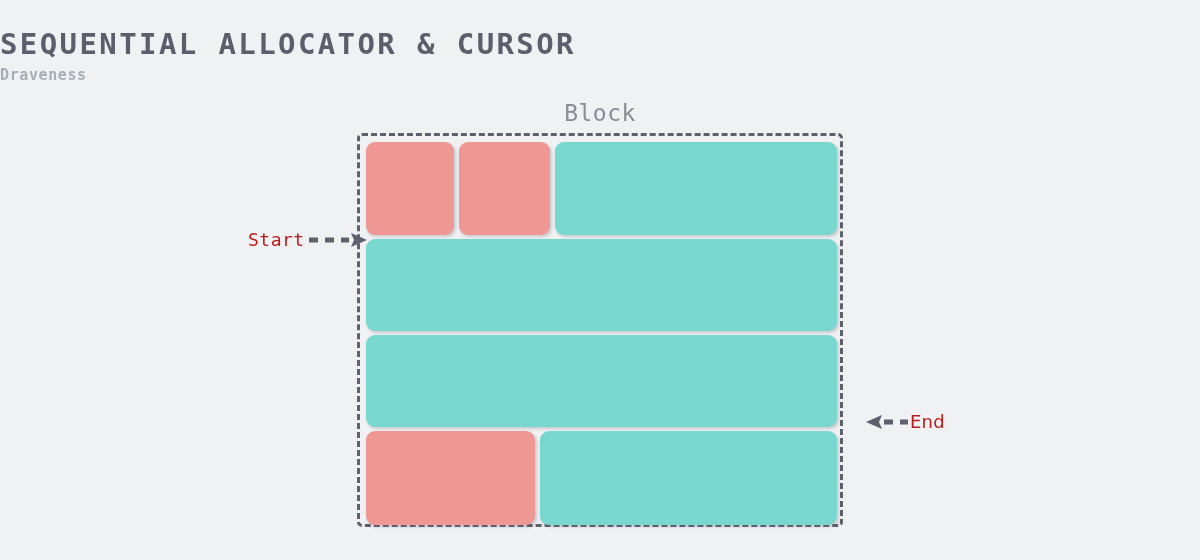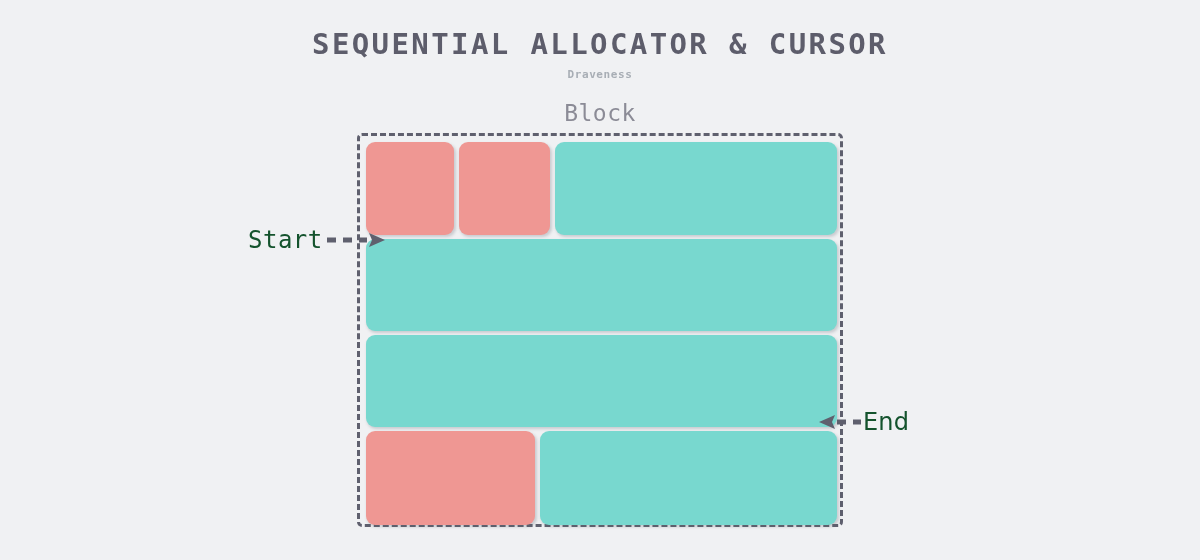--- a/index.html
+++ b/index.html
@@ -21,35 +21,34 @@
     width: 1200px;
     height: 560px;
   }
 
   
   .header {
     position: absolute;
     top: 26px;
     left: 0;
     width: 1200px;
-    text-align: center;
   }
   .title {
     font-family: "DejaVu Sans Mono", "Liberation Mono", monospace;
     font-size: 29px;
     font-weight: bold;
     letter-spacing: 2.4px;
     color: #5d5d6b;
     line-height: 36px;
     white-space: nowrap;
   }
   .subtitle {
     margin-top: 6px;
     font-family: "DejaVu Sans Mono", "Liberation Mono", monospace;
-    font-size: 11px;
+    font-size: 15px;
     font-weight: bold;
     letter-spacing: 0.6px;
     color: #a8aeb5;
     line-height: 14px;
   }
 
   
   .block-label {
     position: absolute;
     top: 100px;
@@ -99,37 +98,37 @@
   .cell:last-child { margin-right: 0; }
 
   
   .marker {
     position: absolute;
     display: flex;
     align-items: center;
     height: 24px;
   }
   .marker-label {
-    color: #14532d;
-    font-size: 24px;
+    color: #b91c1c;
+    font-size: 18px;
     line-height: 24px;
     white-space: nowrap;
   }
   .marker-label.mono {
     font-family: "DejaVu Sans Mono", "Liberation Mono", monospace;
     letter-spacing: 0.5px;
   }
   .marker-label.sans {
     font-family: "DejaVu Sans", "Liberation Sans", sans-serif;
     letter-spacing: 0.2px;
   }
   .marker svg { display: block; }
 
   #start-marker { left: 248px; top: 228px; }
-  #end-marker   { left: 817px; top: 410px; }
+  #end-marker   { left: 864px; top: 410px; }
 </style>
 </head>
 <body>
 
 <div class="page">
 
   <div class="header">
     <div class="title">SEQUENTIAL ALLOCATOR &amp; CURSOR</div>
     <div class="subtitle">Draveness</div>
   </div>

